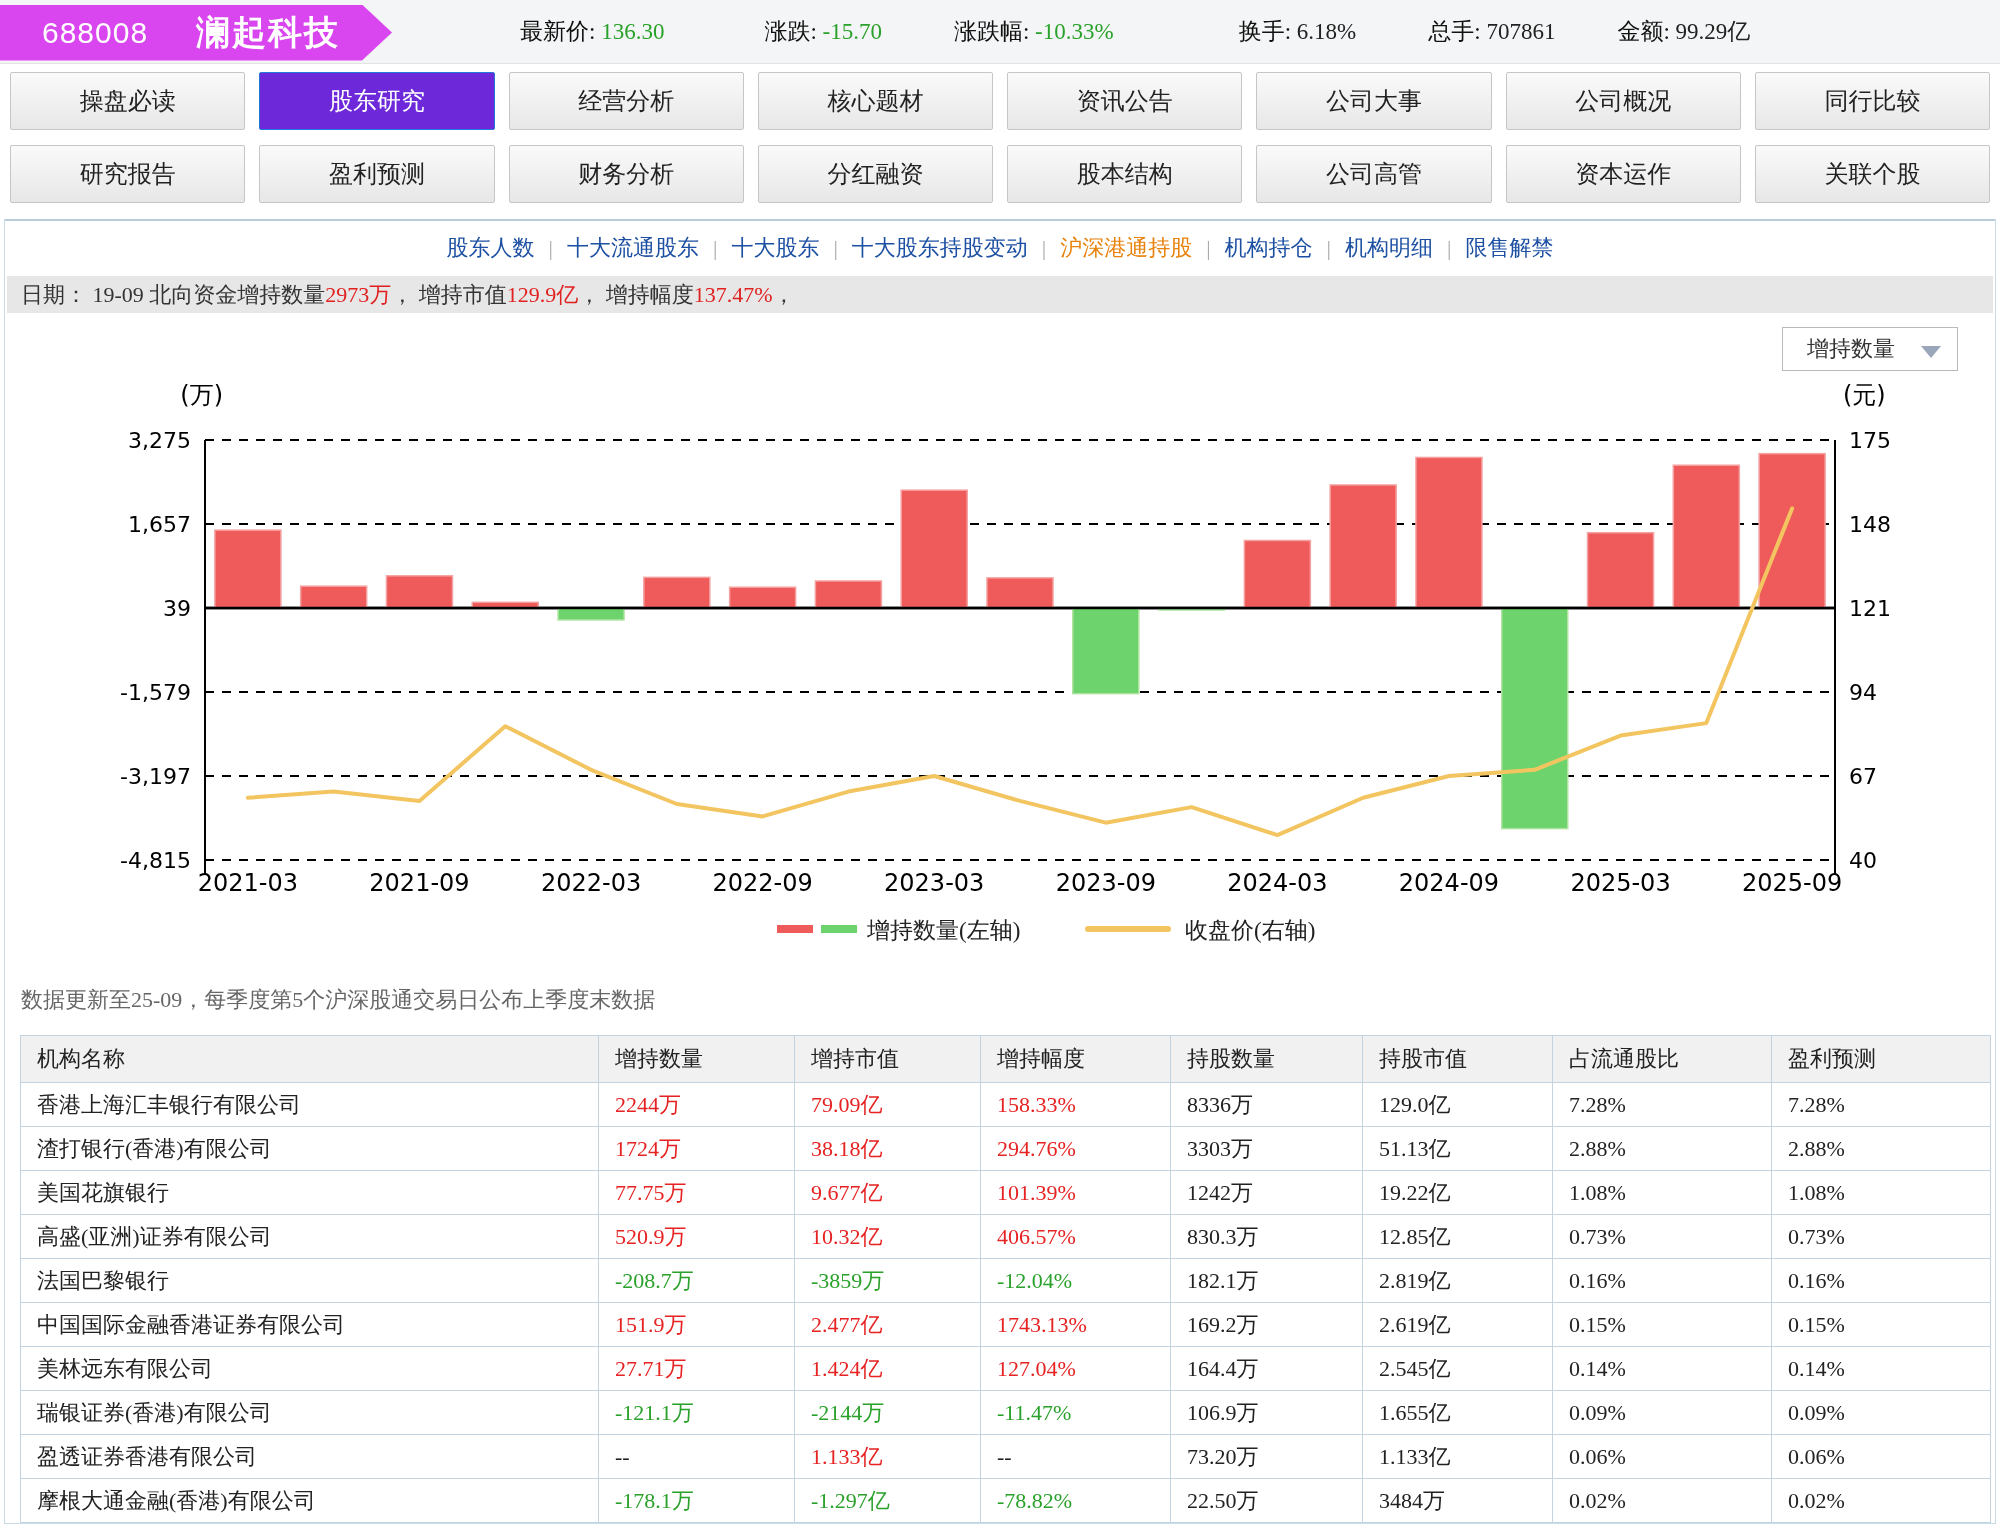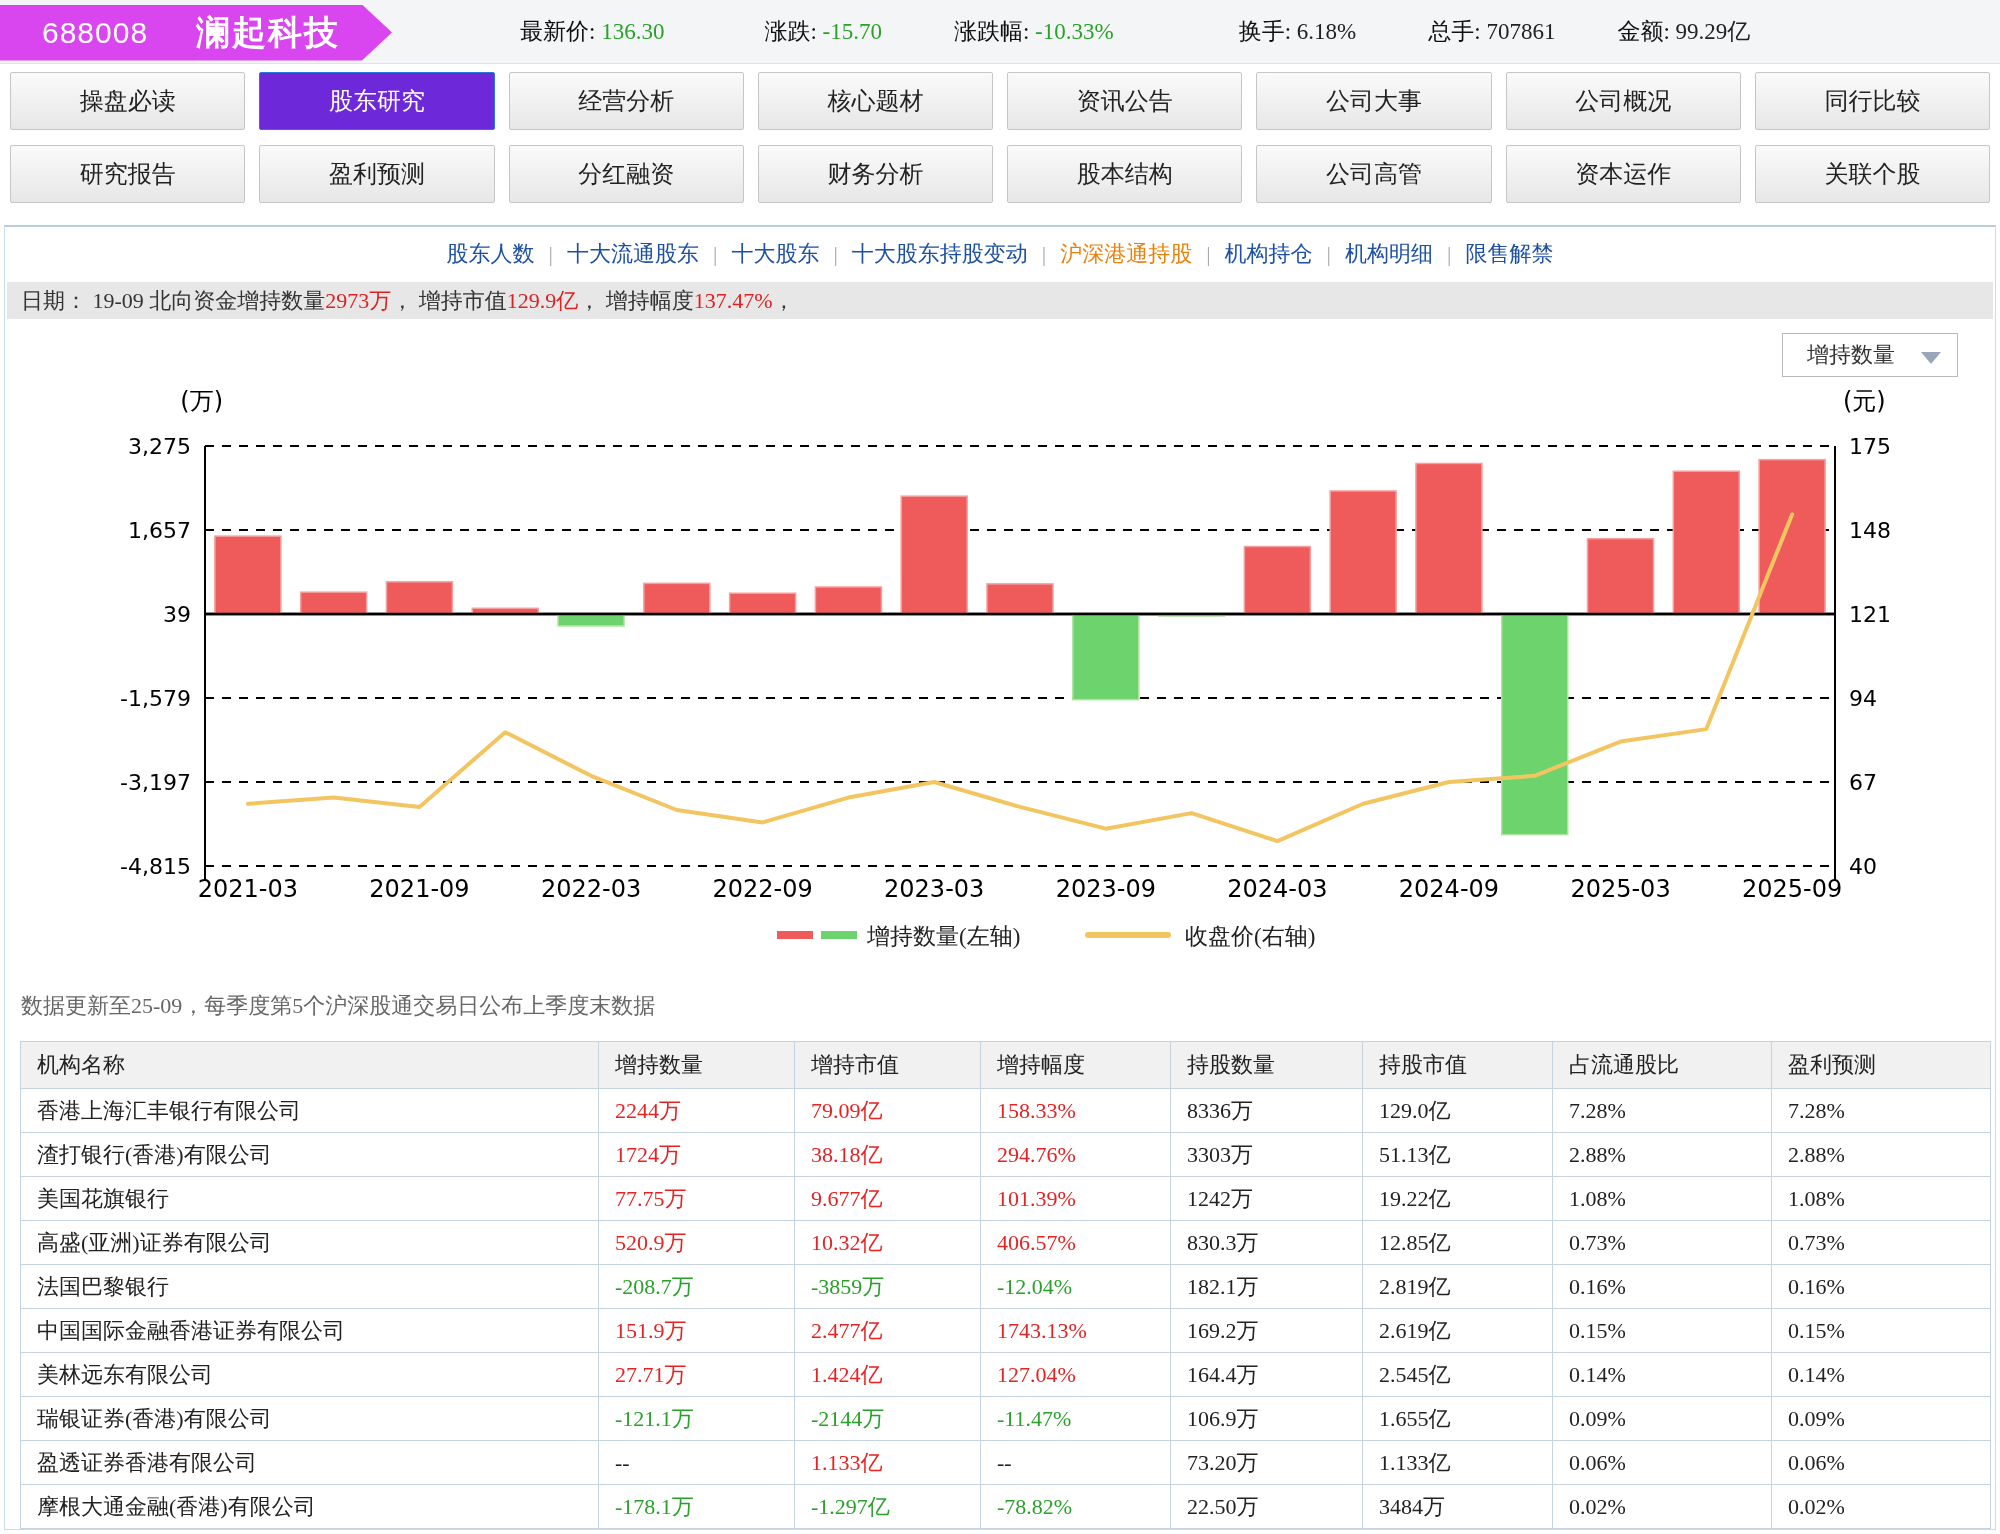--- a/index.html
+++ b/index.html
@@ -19,21 +19,21 @@
   .banner .code { font-size:30px; letter-spacing:1px; }
   .banner .name { font-size:34px; font-weight:bold; margin-left:48px; letter-spacing:2px; }
   .stats { display:flex; align-items:center; flex:1; padding-left:128px; font-size:23px; }
   .stat { white-space:nowrap; }
   .stat:nth-child(1){ margin-right:100px; } .stat:nth-child(2){ margin-right:72px; }
   .stat:nth-child(3){ margin-right:125px; } .stat:nth-child(4){ margin-right:72px; }
   .stat:nth-child(5){ margin-right:62px; }
   .stat .lbl { color:#111; }
   .v-green { color:#2aa12a; } .v-dark { color:#222; }
   
-  .nav { padding:8px 10px 22px; display:grid; grid-template-columns:repeat(8,1fr); gap:15px 14px; background:#fff; }
+  .nav { padding:8px 10px 16px; display:grid; grid-template-columns:repeat(8,1fr); gap:15px 14px; background:#fff; }
   .nav-btn {
     height:58px; line-height:56px; text-align:center; font-size:24px; color:#222;
     background:linear-gradient(#fafafa,#e7e7e7); border:1px solid #c6c6c6; border-radius:2px; cursor:pointer;
   }
   .nav-btn.active { background:#6d28d9; border-color:#2577da; color:#fff; }
   
   .content { margin:0 4px; border:1px solid #c9dcea; border-top:2px solid #b9cdda; background:#fff; }
   .subnav { text-align:center; padding:12px 0 10px; font-size:22px; }
   .subnav a { color:#1d50a2; text-decoration:none; cursor:pointer; }
   .subnav a.active { color:#e8820c; }
@@ -81,22 +81,22 @@
     <div class="nav-btn">操盘必读</div>
     <div class="nav-btn active">股东研究</div>
     <div class="nav-btn">经营分析</div>
     <div class="nav-btn">核心题材</div>
     <div class="nav-btn">资讯公告</div>
     <div class="nav-btn">公司大事</div>
     <div class="nav-btn">公司概况</div>
     <div class="nav-btn">同行比较</div>
     <div class="nav-btn">研究报告</div>
     <div class="nav-btn">盈利预测</div>
+    <div class="nav-btn">财务分析</div>
     <div class="nav-btn">分红融资</div>
-    <div class="nav-btn">财务分析</div>
     <div class="nav-btn">股本结构</div>
     <div class="nav-btn">公司高管</div>
     <div class="nav-btn">资本运作</div>
     <div class="nav-btn">关联个股</div>
   </div>
 
 <div class="content">
 
   <div class="subnav" id="subnav"><a class="">股东人数</a><span class="sep">|</span><a class="">十大流通股东</a><span class="sep">|</span><a class="">十大股东</a><span class="sep">|</span><a class="">十大股东持股变动</a><span class="sep">|</span><a class="active">沪深港通持股</a><span class="sep">|</span><a class="">机构持仓</a><span class="sep">|</span><a class="">机构明细</a><span class="sep">|</span><a class="">限售解禁</a></div>
 

